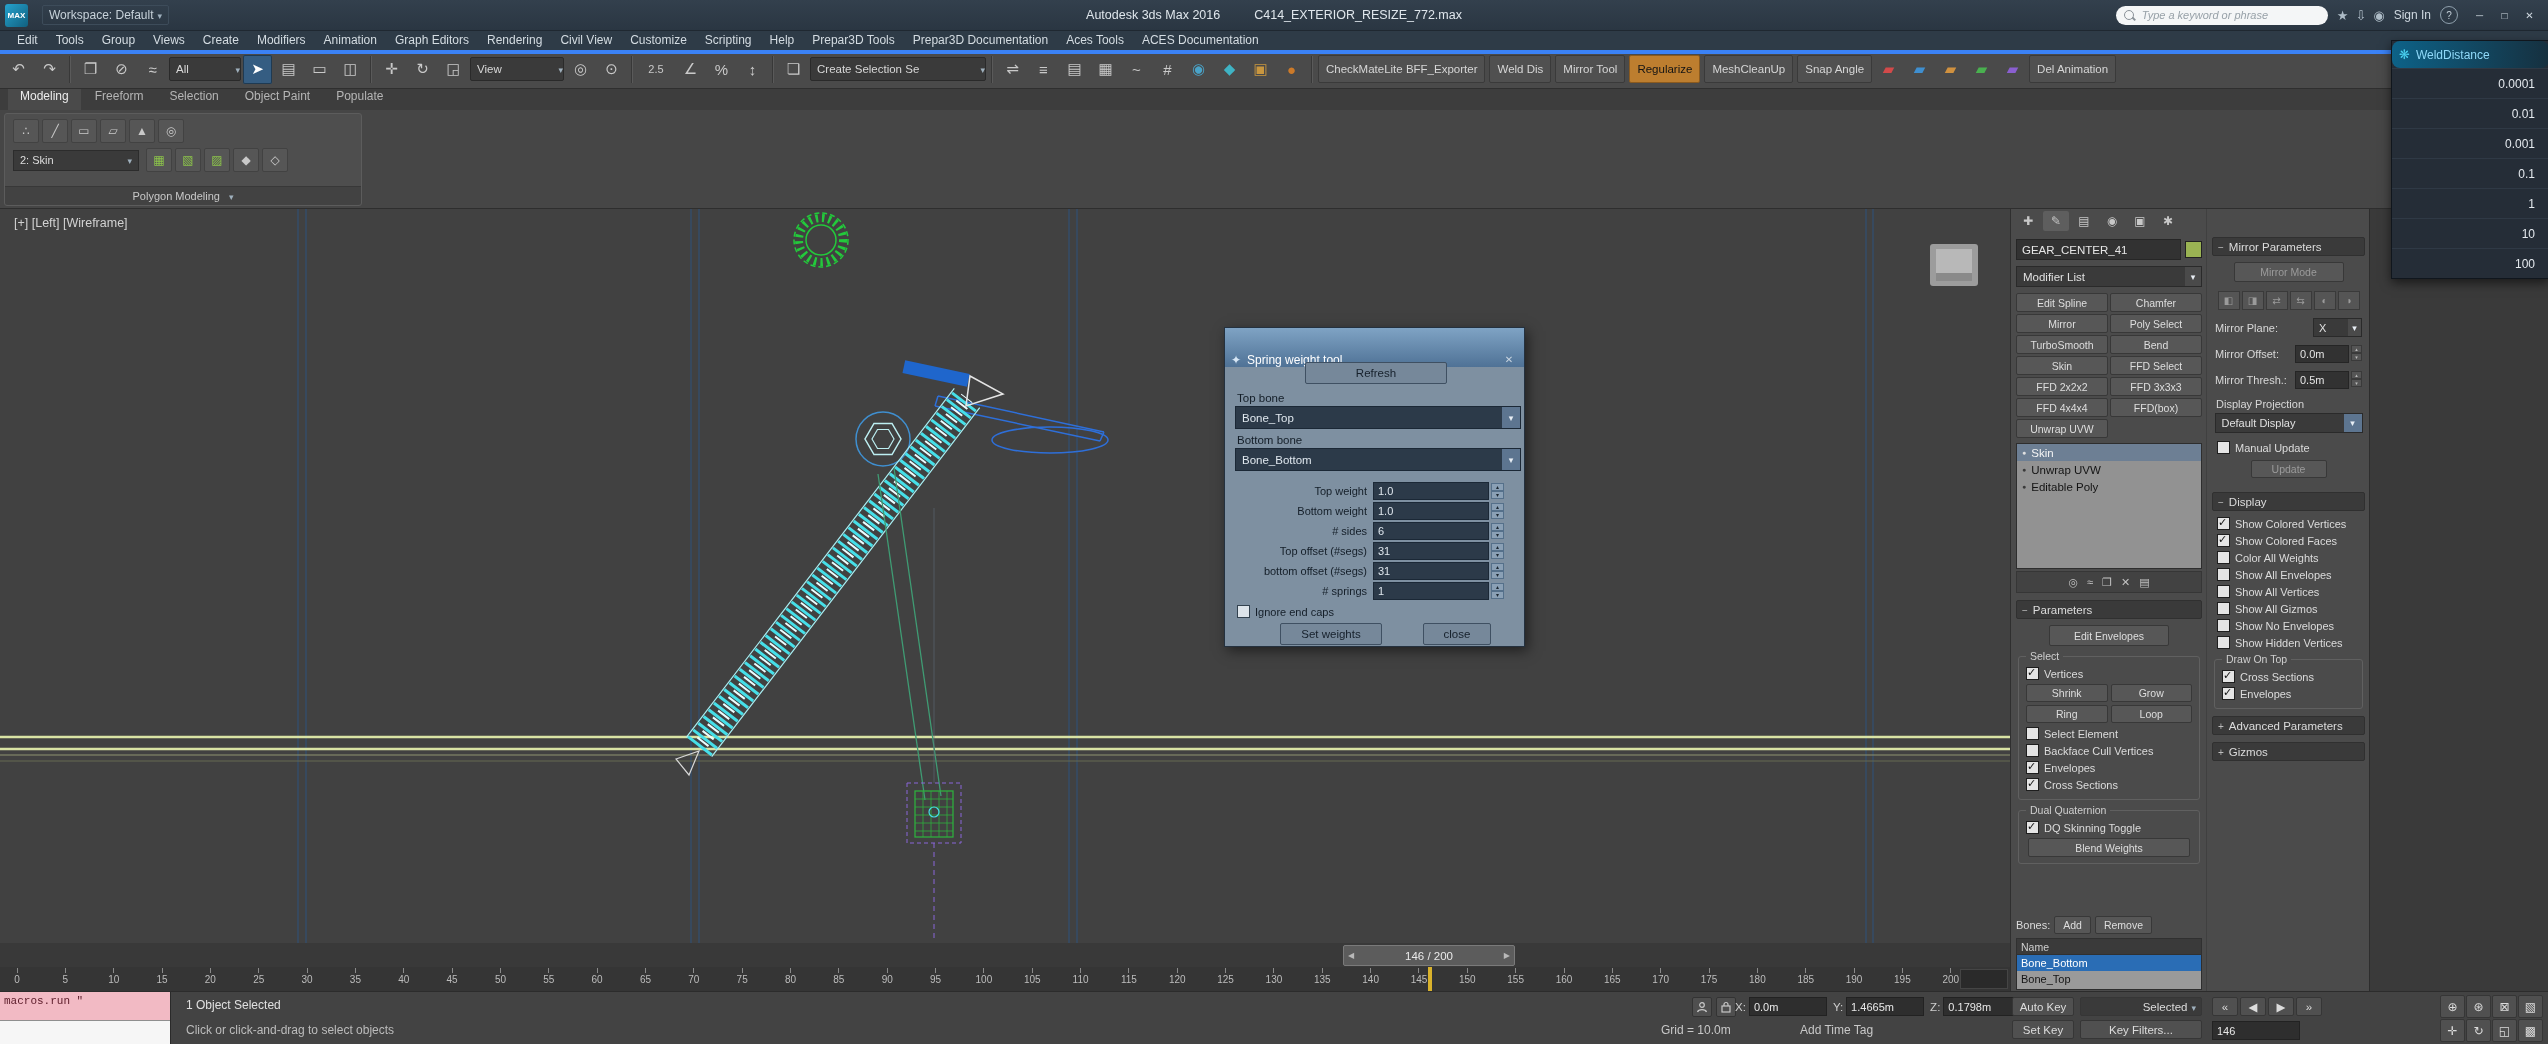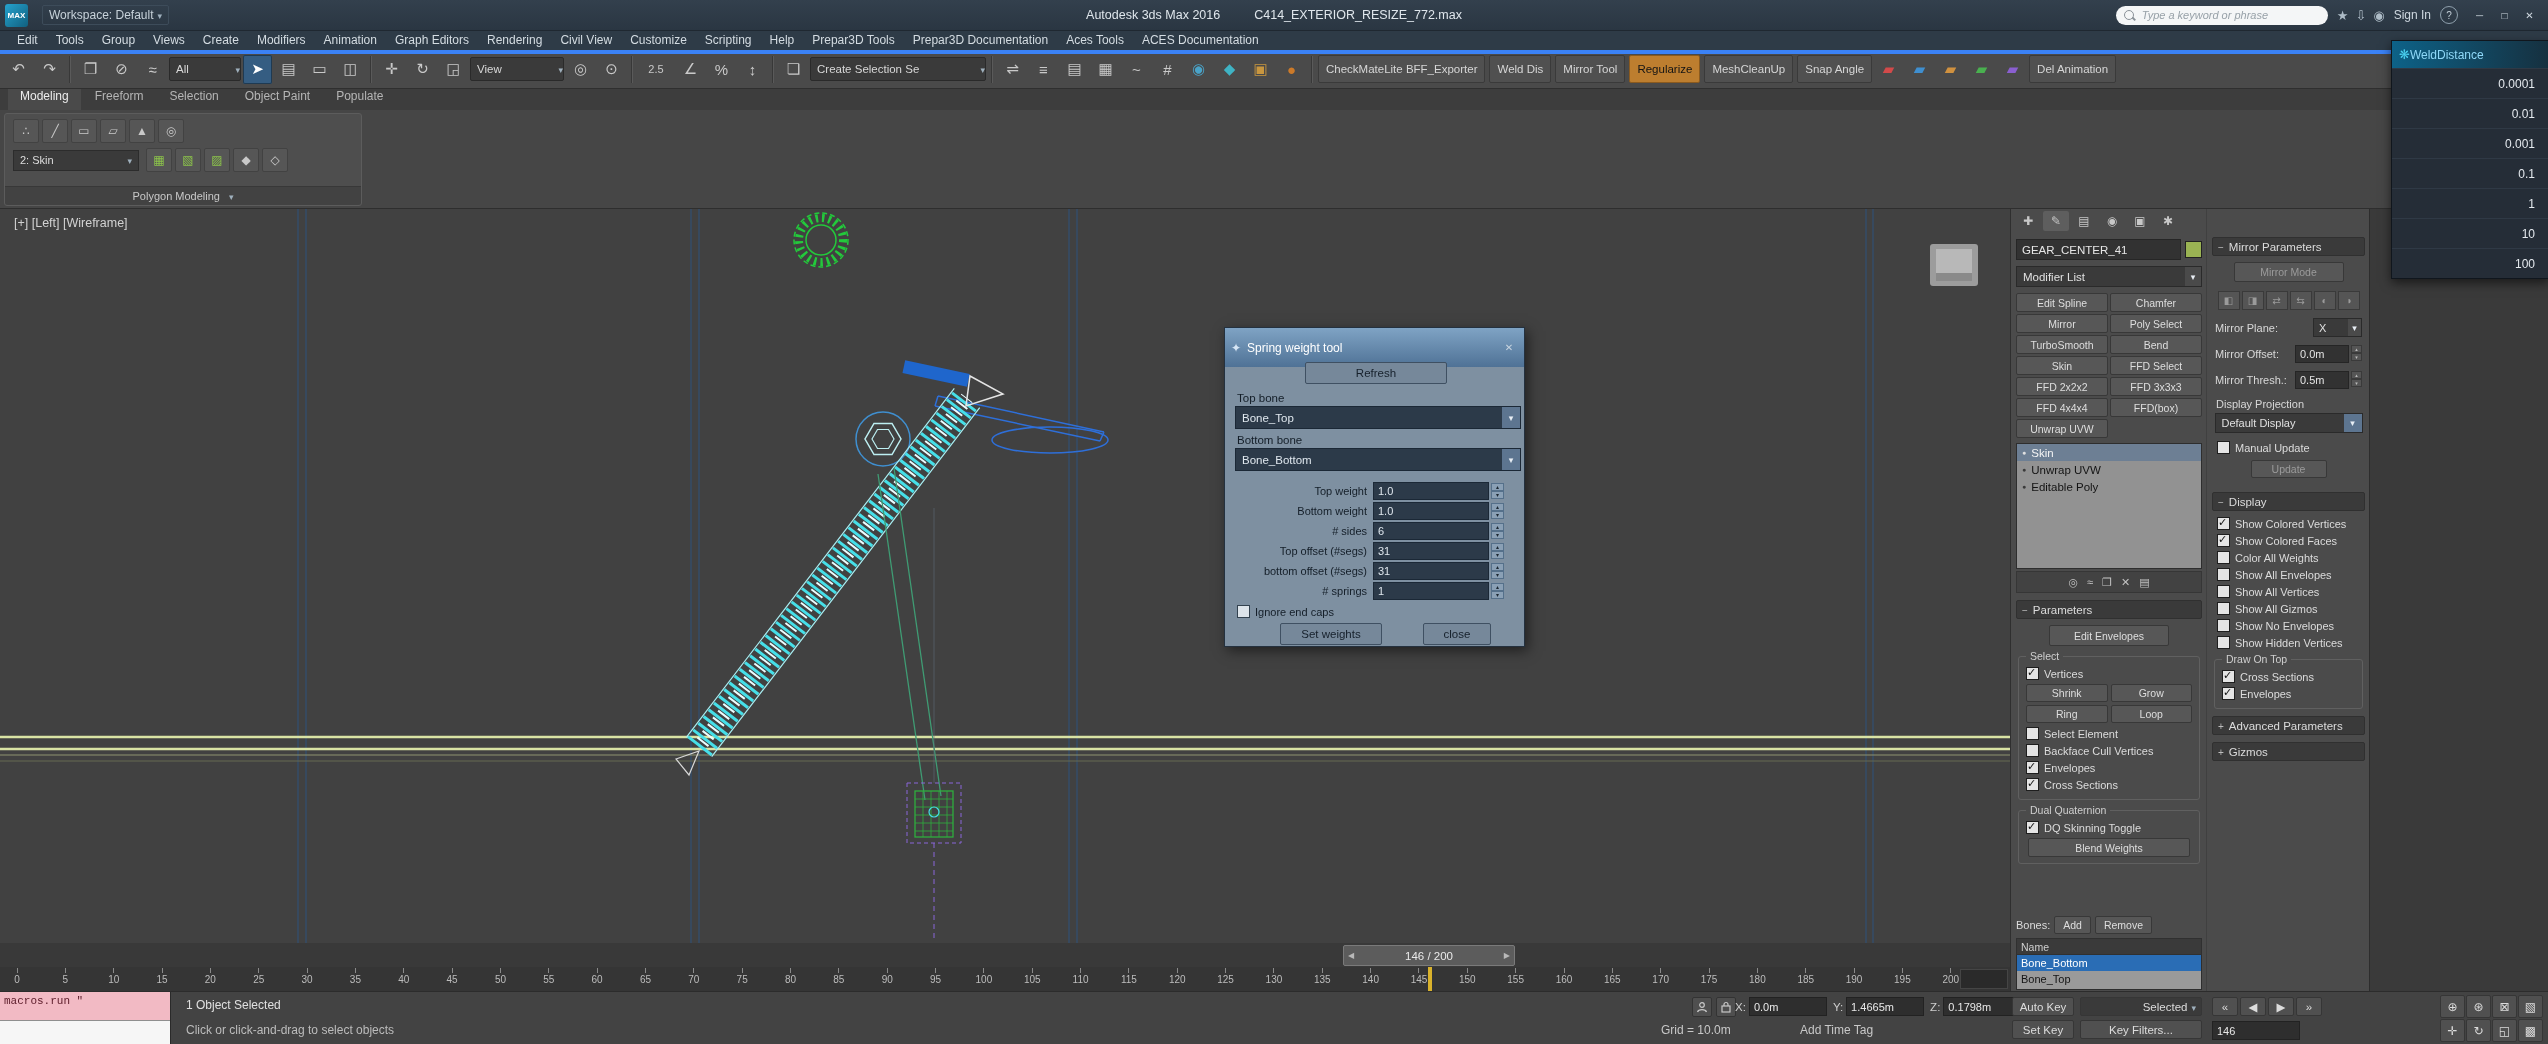--- a/index.html
+++ b/index.html
@@ -63,21 +63,21 @@
             justify-content:center;font-size:11px;color:#c8c8c8;gap:5px;border-radius:0 0 3px 3px;}
 
   
   #viewport{position:absolute;left:0;top:208px;width:2010px;height:735px;background:#414141;border-bottom:2px solid #8b8b49;overflow:hidden;}
   .vp-label{position:absolute;left:14px;top:8px;font-size:12.5px;color:#d2d2d2;z-index:2;}
   #vp-svg{position:absolute;left:0;top:0;}
 
   
   #dialog{position:absolute;left:1224px;top:327px;width:299px;height:318px;background:#7e90a1;border:1px solid #24313f;
           box-shadow:3px 4px 12px rgba(0,0,0,.5);z-index:40;}
-  .dlg-title{height:39px;background:linear-gradient(#7fa3c4,#4f7296);display:flex;align-items:center;padding:0 6px;
+  .dlg-title{height:39px;background:linear-gradient(#7fa3c4,#4f7296);display:flex;align-items:flex-end;padding:0 6px;
              color:#fff;font-size:12px;gap:6px;}
   .dlg-ico::after{content:"✦";color:#d6e6f5;font-size:12px;}
   .dlg-close{margin-left:auto;width:18px;height:16px;display:flex;align-items:center;justify-content:center;
              color:#c9d5e0;font-size:10px;}
   .dlg-btn{position:absolute;background:#76889a;border:1px solid #3f5062;color:#16202b;font-size:11.5px;display:flex;
            align-items:center;justify-content:center;border-radius:2px;}
   .dlg-label{position:absolute;font-size:11.5px;color:#141e28;}
   .dlg-dd{position:absolute;height:21px;background:#2c3a49;border:1px solid #1b2836;color:#dfe7ee;font-size:11.5px;
           display:flex;align-items:center;padding-left:6px;}
   .dd-arrow{margin-left:auto;width:18px;height:100%;background:#5d7590;display:flex;align-items:center;justify-content:center;}
@@ -156,21 +156,21 @@
   .grayed{color:#9b9b9b !important;}
   .m-label{margin:9px 0 0 9px;color:#d8d8d8;}
   .m-dd{width:140px;margin:3px auto 0;height:18px;background:#3a3a3a;border:1px solid #2a2a2a;color:#e0e0e0;
         display:flex;align-items:center;padding-left:6px;justify-content:space-between;}
   .cb-col{margin:6px 0 0 10px;}
 
   
   #weld{position:absolute;left:2391px;top:40px;width:157px;height:237px;background:#252d37;border:1px solid #10161d;
         box-shadow:0 4px 10px rgba(0,0,0,.55);z-index:60;display:flex;flex-direction:column;}
   .weld-hdr{height:27px;background:linear-gradient(90deg,#0d6288,#16303f);display:flex;align-items:center;
-            padding-left:7px;font-size:12px;color:#8fd8f8;flex:none;}
+            padding-left:7px;gap:6px;font-size:12px;color:#8fd8f8;flex:none;border-radius:8px;}
   .weld-ico::after{content:"❋";color:#4ad0f0;font-size:13px;}
   .weld-row{flex:1;display:flex;align-items:center;justify-content:flex-end;padding-right:14px;font-size:12px;
             color:#e4e9ee;border-top:1px solid #2f3945;}
 
   
   #tslider{position:absolute;left:0;top:943px;width:2010px;height:24px;background:#393939;border-bottom:1px solid #2a2a2a;}
   .ts-handle{position:absolute;left:1343px;top:2px;width:170px;height:19px;background:#5c5c5c;border:1px solid #7a7a7a;
              border-radius:2px;display:flex;align-items:center;justify-content:center;font-size:11.5px;color:#eaeaea;}
   .ts-arrow{position:absolute;top:0;bottom:0;display:flex;align-items:center;font-size:8px;color:#b8b8b8;}
   #ruler{position:absolute;left:0;top:967px;width:2010px;height:24px;background:#353535;border-bottom:1px solid #222;}

